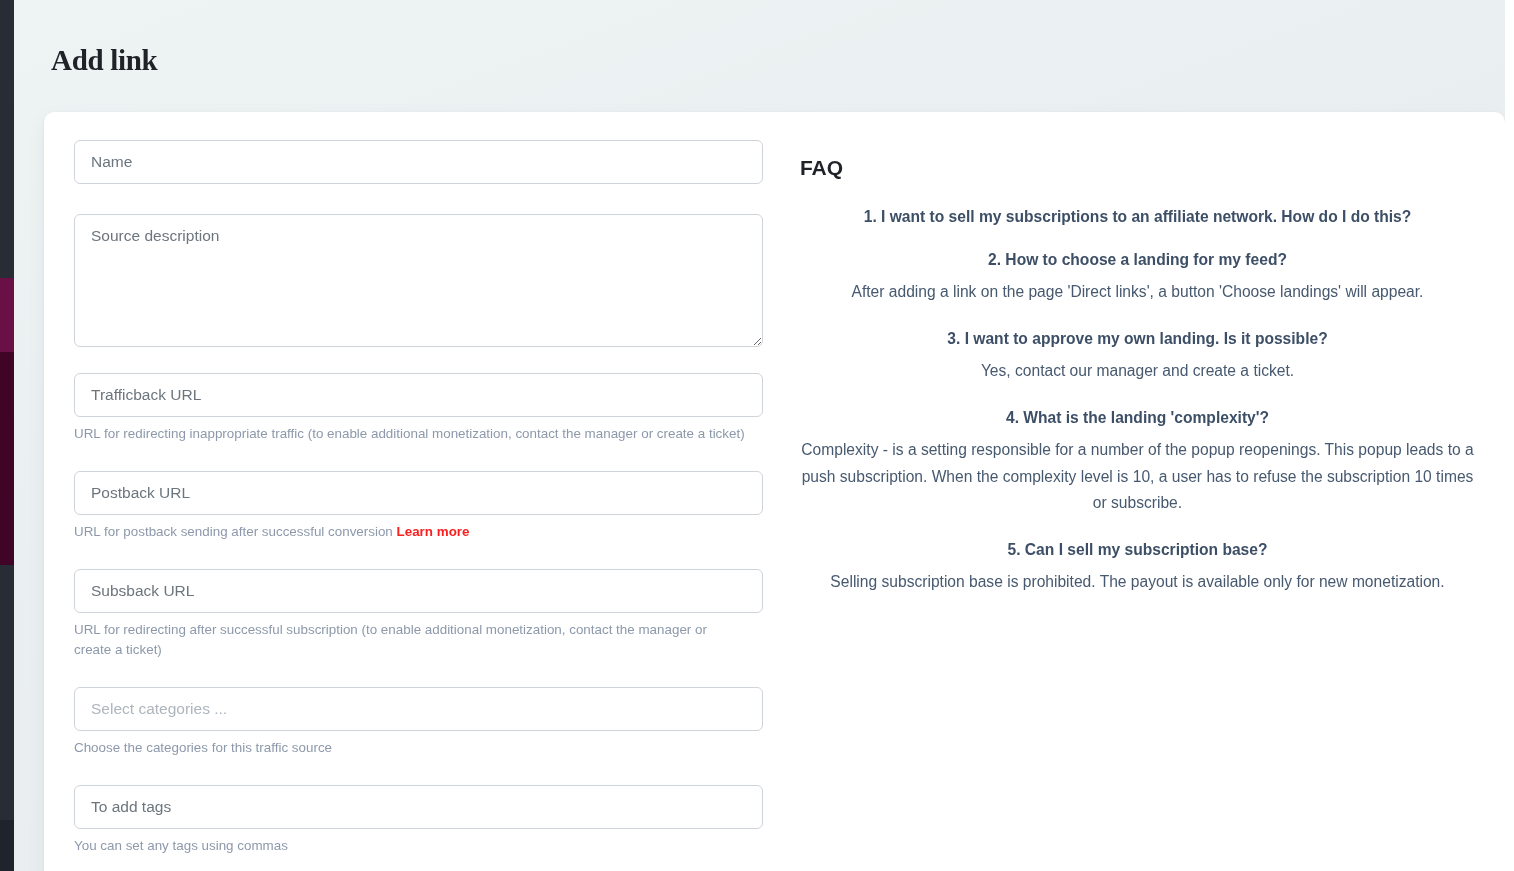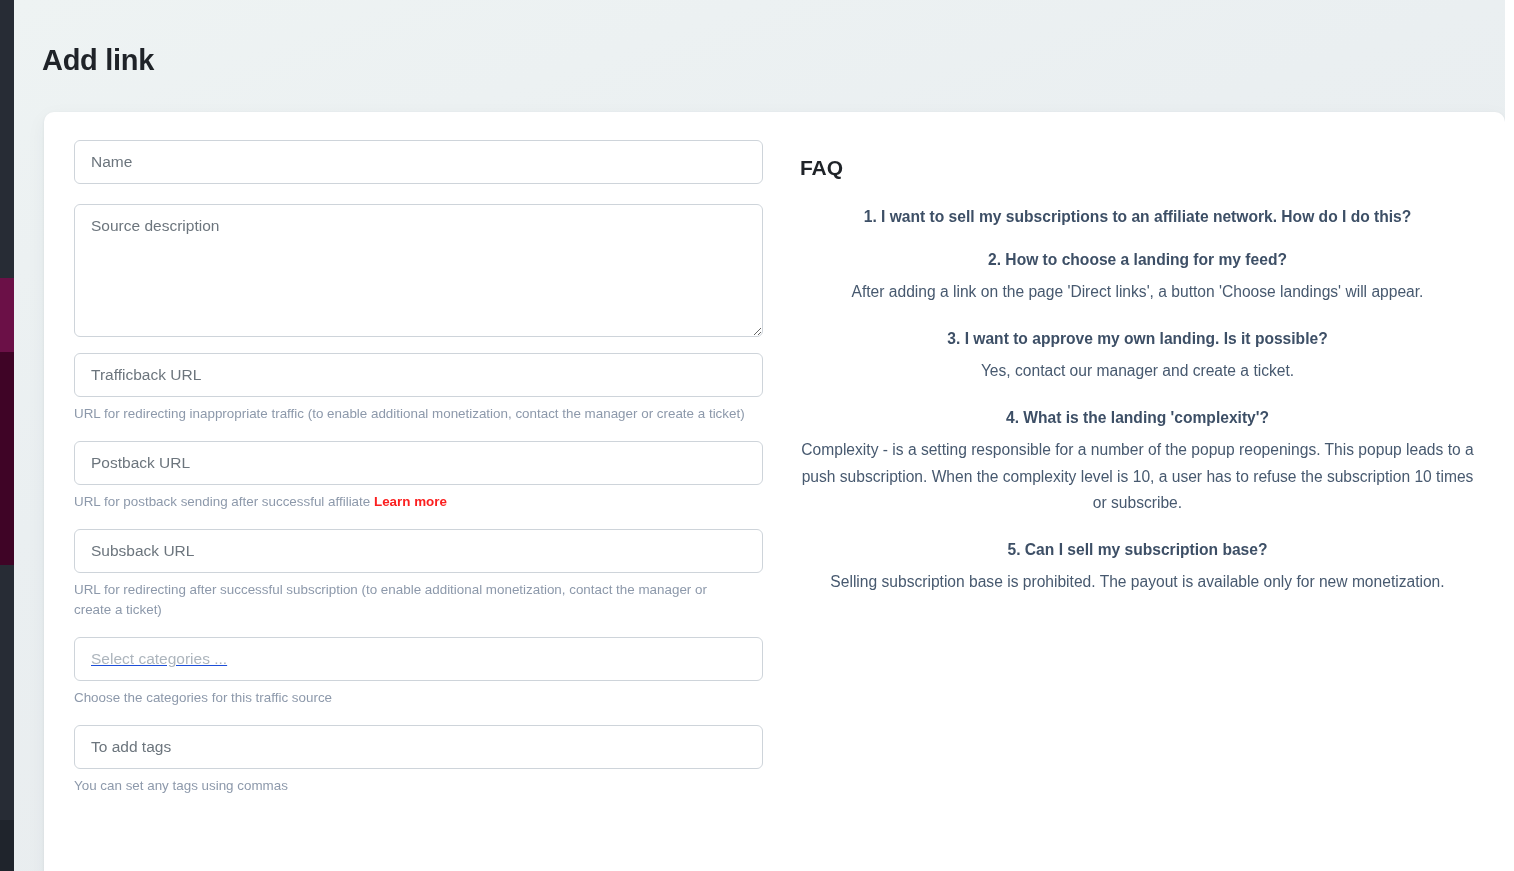--- a/index.html
+++ b/index.html
@@ -40,22 +40,23 @@
     position: absolute;
     left: 1505px; top: 0;
     width: 9px; height: 871px;
     background: #ffffff;
     z-index: 6;
   }
 
   
   .page-header {
     position: absolute;
-    left: 42px; top: 44px;
+    left: 51px; top: 44px;
     z-index: 3;
+    font-family: Liberation Serif, serif;
   }
   .page-title {
     font-size: 29px;
     font-weight: 700;
     letter-spacing: -0.3px;
     color: #1f2328;
     line-height: 1.15;
     margin: 0;
   }
 
@@ -72,38 +73,38 @@
   }
   .card-inner {
     display: flex;
     padding: 28px 30px 0 30px;
     gap: 36px;
   }
   .col-form { width: 690px; flex: 0 0 690px; }
   .col-faq  { flex: 1 1 auto; padding-top: 16px; }
 
   
-  .field { margin-bottom: 0; }
+  .field { margin-bottom: 10px; }
   .control {
     box-sizing: border-box;
     display: block;
     width: 689px;
     height: 44px;
     border: 1px solid #ced4da;
     border-radius: 6px;
     background: #fff;
     padding: 0 16px;
     font-family: "Liberation Sans", sans-serif;
     font-size: 15.5px;
     color: #495057;
     line-height: 42px;
     outline: none;
   }
   .control::placeholder { color: #6c757d; opacity: 1; }
-  .control.ghost { color: #1d4ed8; text-decoration: underline; }
+  .control.ghost { color: #1d4ed8; }
   .control.ghost::placeholder { color: #adb5bd; opacity: 1; }
 
   textarea.control {
     height: 133px;
     padding: 11px 16px;
     line-height: 1.35;
     resize: vertical;
     overflow: hidden;
   }
 
@@ -183,21 +184,21 @@
 
         <div class="field">
           <input class="control" type="text" placeholder="Trafficback URL" style="">
           <p class="help">URL for redirecting inappropriate traffic (to enable additional monetization, contact the manager or create a ticket)</p>
         </div>
 
         <div class="gap-sm"></div>
 
         <div class="field">
           <input class="control" type="text" placeholder="Postback URL" style="">
-          <p class="help"><span>URL for postback sending after successful affiliate</span>
+          <p class="help"><span>URL for postback sending after successful conversion</span>
             <a class="link-red" href="#">Learn more</a>
           </p>
         </div>
 
         <div class="gap-sm"></div>
 
         <div class="field">
           <input class="control" type="text" placeholder="Subsback URL" style="">
           <p class="help">URL for redirecting after successful subscription (to enable additional monetization, contact the manager or create a ticket)</p>
         </div>

